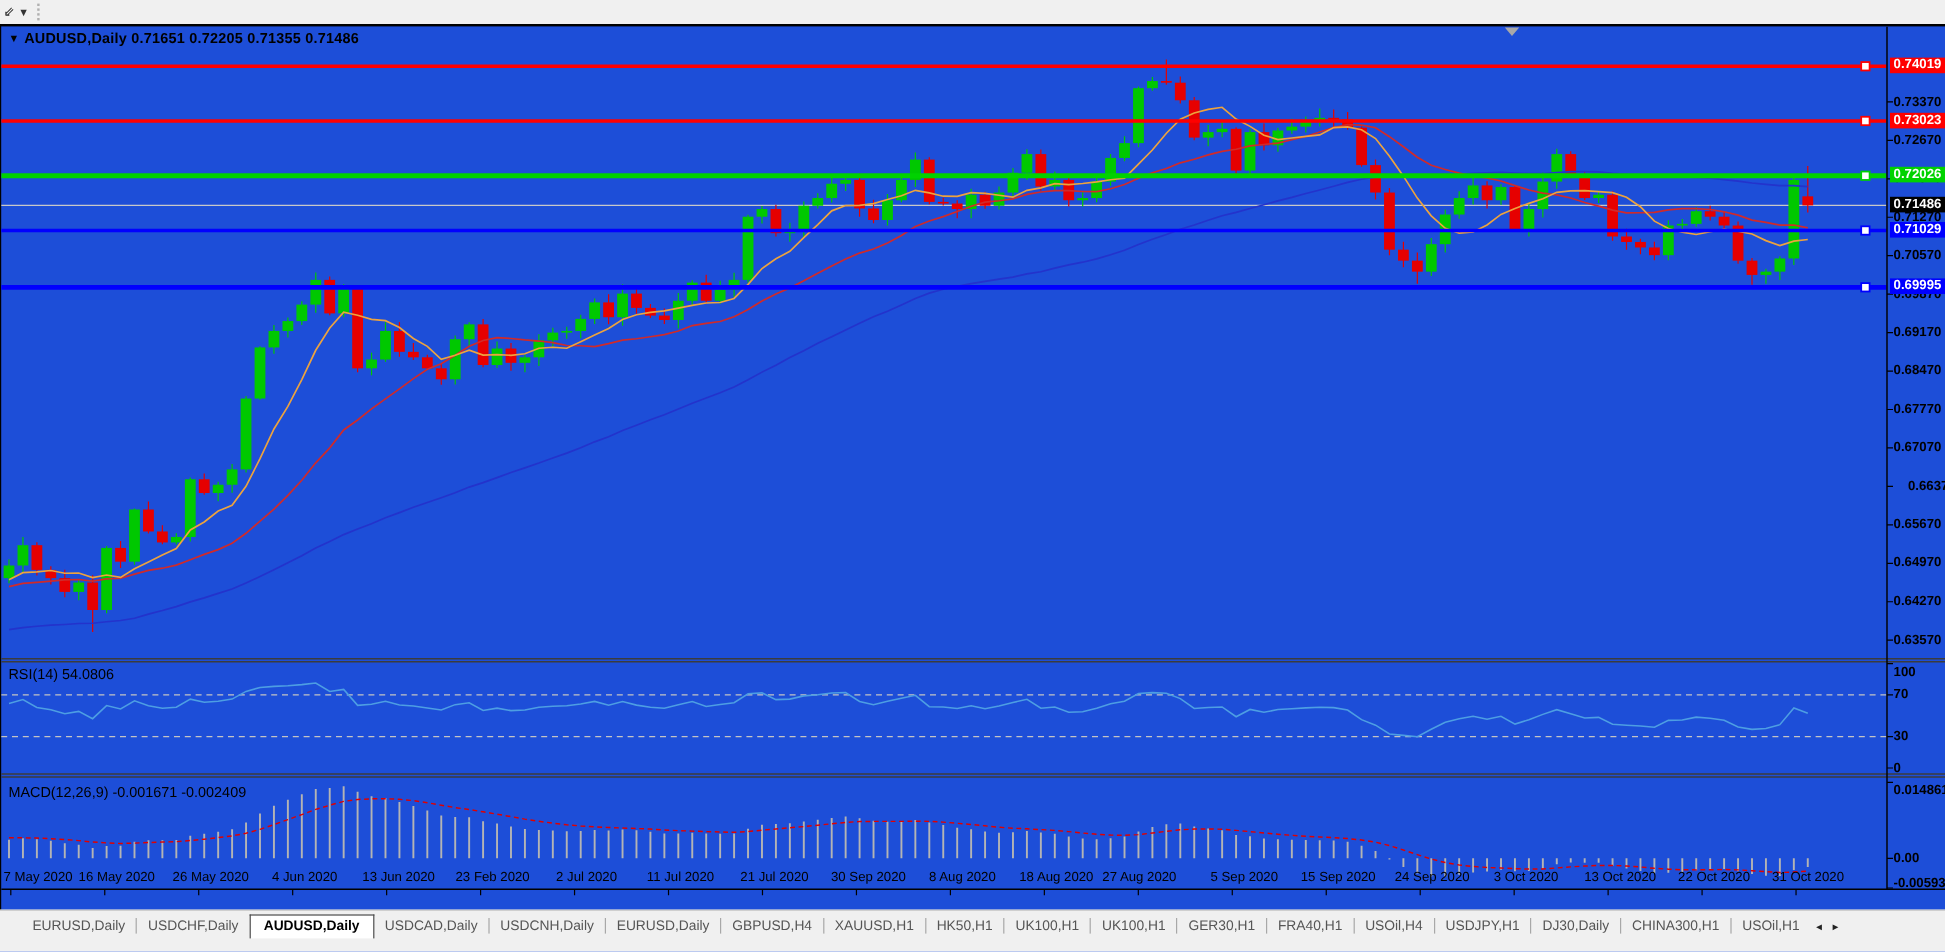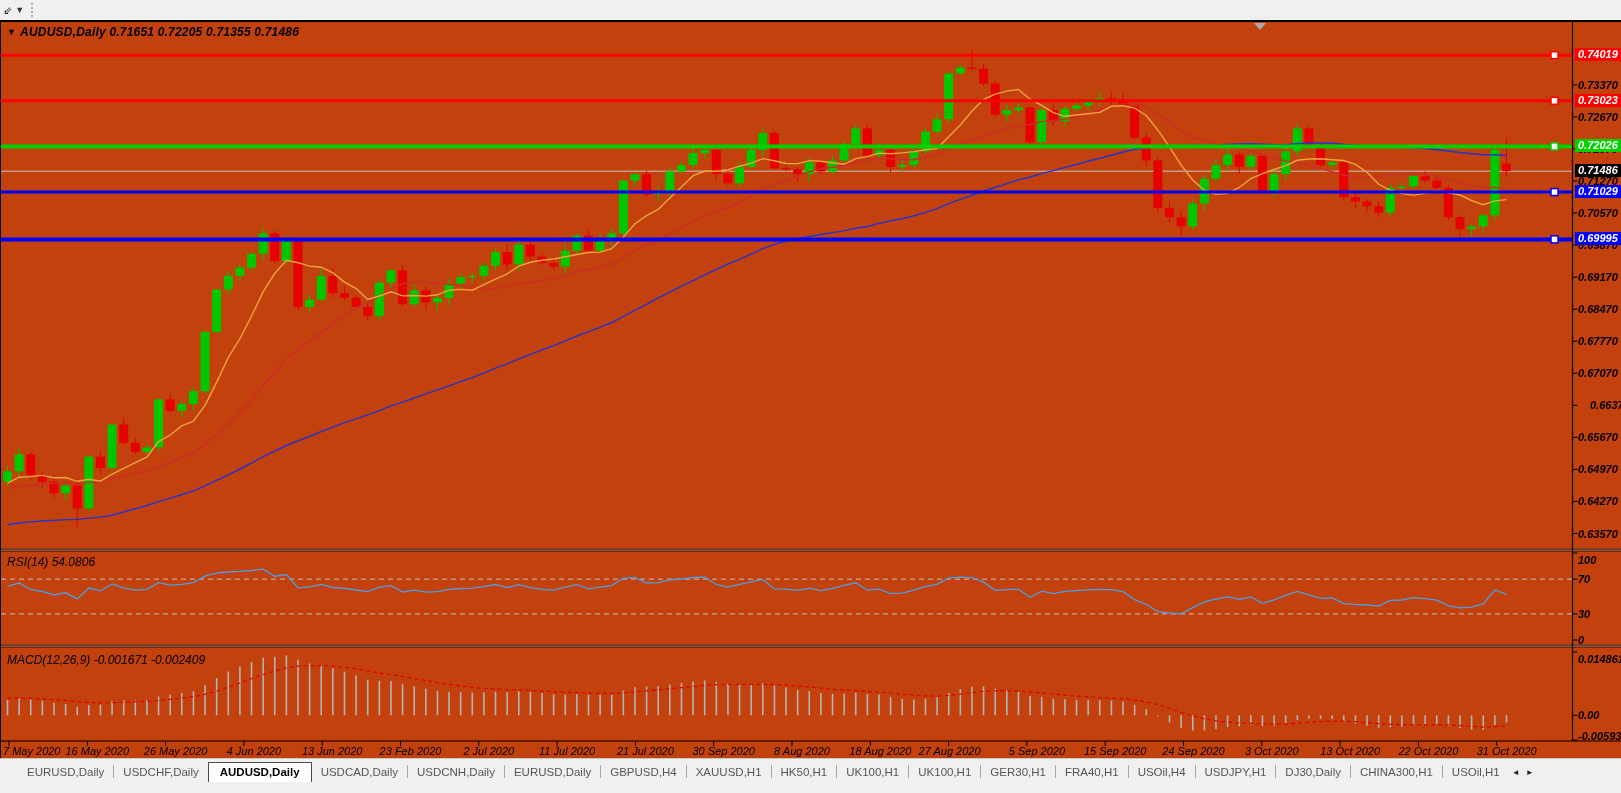--- a/index.html
+++ b/index.html
@@ -10,35 +10,35 @@
   #toolbar{position:absolute;top:0;left:0;width:1621px;height:20px;background:#f0f0f0;
            border-bottom:1px solid #9a9a9a;display:flex;align-items:center;}
   .tool-icon{font-size:11px;color:#222;margin-left:3px;line-height:18px;}
   .caret{font-size:9px;color:#333;margin:0 3px;}
   .grip{height:14px;width:4px;border-left:2px dotted #b0b0b0;margin:0 6px 0 4px;}
   .tf-btn{font-size:11px;color:#3a3a3a;padding:2px 8px;border:1px solid transparent;cursor:default;line-height:13px;}
   .tf-btn.active{background:#fbfbfb;border:1px solid #adadad;}
   .tb-div{height:14px;border-left:1px solid #c6c6c6;margin:0 3px;}
 
   
-  #chart{position:absolute;top:20px;left:0;width:1620px;height:738px;background:#c2410c;
-         border-top:2px solid #000;border-left:1px solid #000;box-sizing:content-box;font-style:italic;}
+  #chart{position:absolute;top:20px;left:0;width:1620px;height:738px;background:#1d4ed8;
+         border-top:2px solid #000;border-left:1px solid #000;box-sizing:content-box;}
   #plot{position:absolute;top:0;left:0;}
   #chart-header{position:absolute;top:3px;left:6px;font-size:12px;font-weight:700;color:#000;letter-spacing:0.2px;}
   #chart-header .sym-caret{font-size:9px;margin-right:4px;vertical-align:1px;}
   #shift-marker{position:absolute;top:1px;left:1253px;width:0;height:0;
       border-left:6px solid transparent;border-right:6px solid transparent;border-top:7px solid #a8a8a8;}
   .pane-label{position:absolute;left:6px;font-size:12px;color:#000;}
   #rsi-label{top:533px;}
   #macd-label{top:631px;}
 
   .ptick{position:absolute;left:1577px;font-size:11px;color:#000;font-weight:700;line-height:12px;}
   .chip{position:absolute;left:1574px;min-width:47px;height:13px;line-height:13px;
         font-size:11px;font-weight:700;color:#fff;padding:0 3px;z-index:5;}
-  .date-label{position:absolute;top:723px;font-size:11px;color:#000;white-space:nowrap;}
+  .date-label{position:absolute;top:703px;font-size:11px;color:#000;white-space:nowrap;}
 
   
   #tabbar{position:absolute;top:758px;left:0;width:1621px;height:24px;background:#f0f0f0;
           border-top:1px solid #c8c8c8;display:flex;align-items:flex-end;}
   .tab{font-size:11.5px;color:#555;padding:3px 9px 4px 9px;white-space:nowrap;cursor:default;line-height:13px;}
   .tab.active{background:#fff;border:1px solid #4a4a4a;border-bottom:1px solid #fff;
               color:#000;font-weight:700;margin-bottom:-1px;padding:3px 11px 4px 11px;}
   .tab-div{height:13px;border-left:1px solid #a8a8a8;margin-bottom:5px;}
   .tab-spacer{width:18px;flex:0 0 auto;}
   .tab-scroll{font-size:8px;color:#222;padding:0 3px 6px 3px;cursor:default;}

